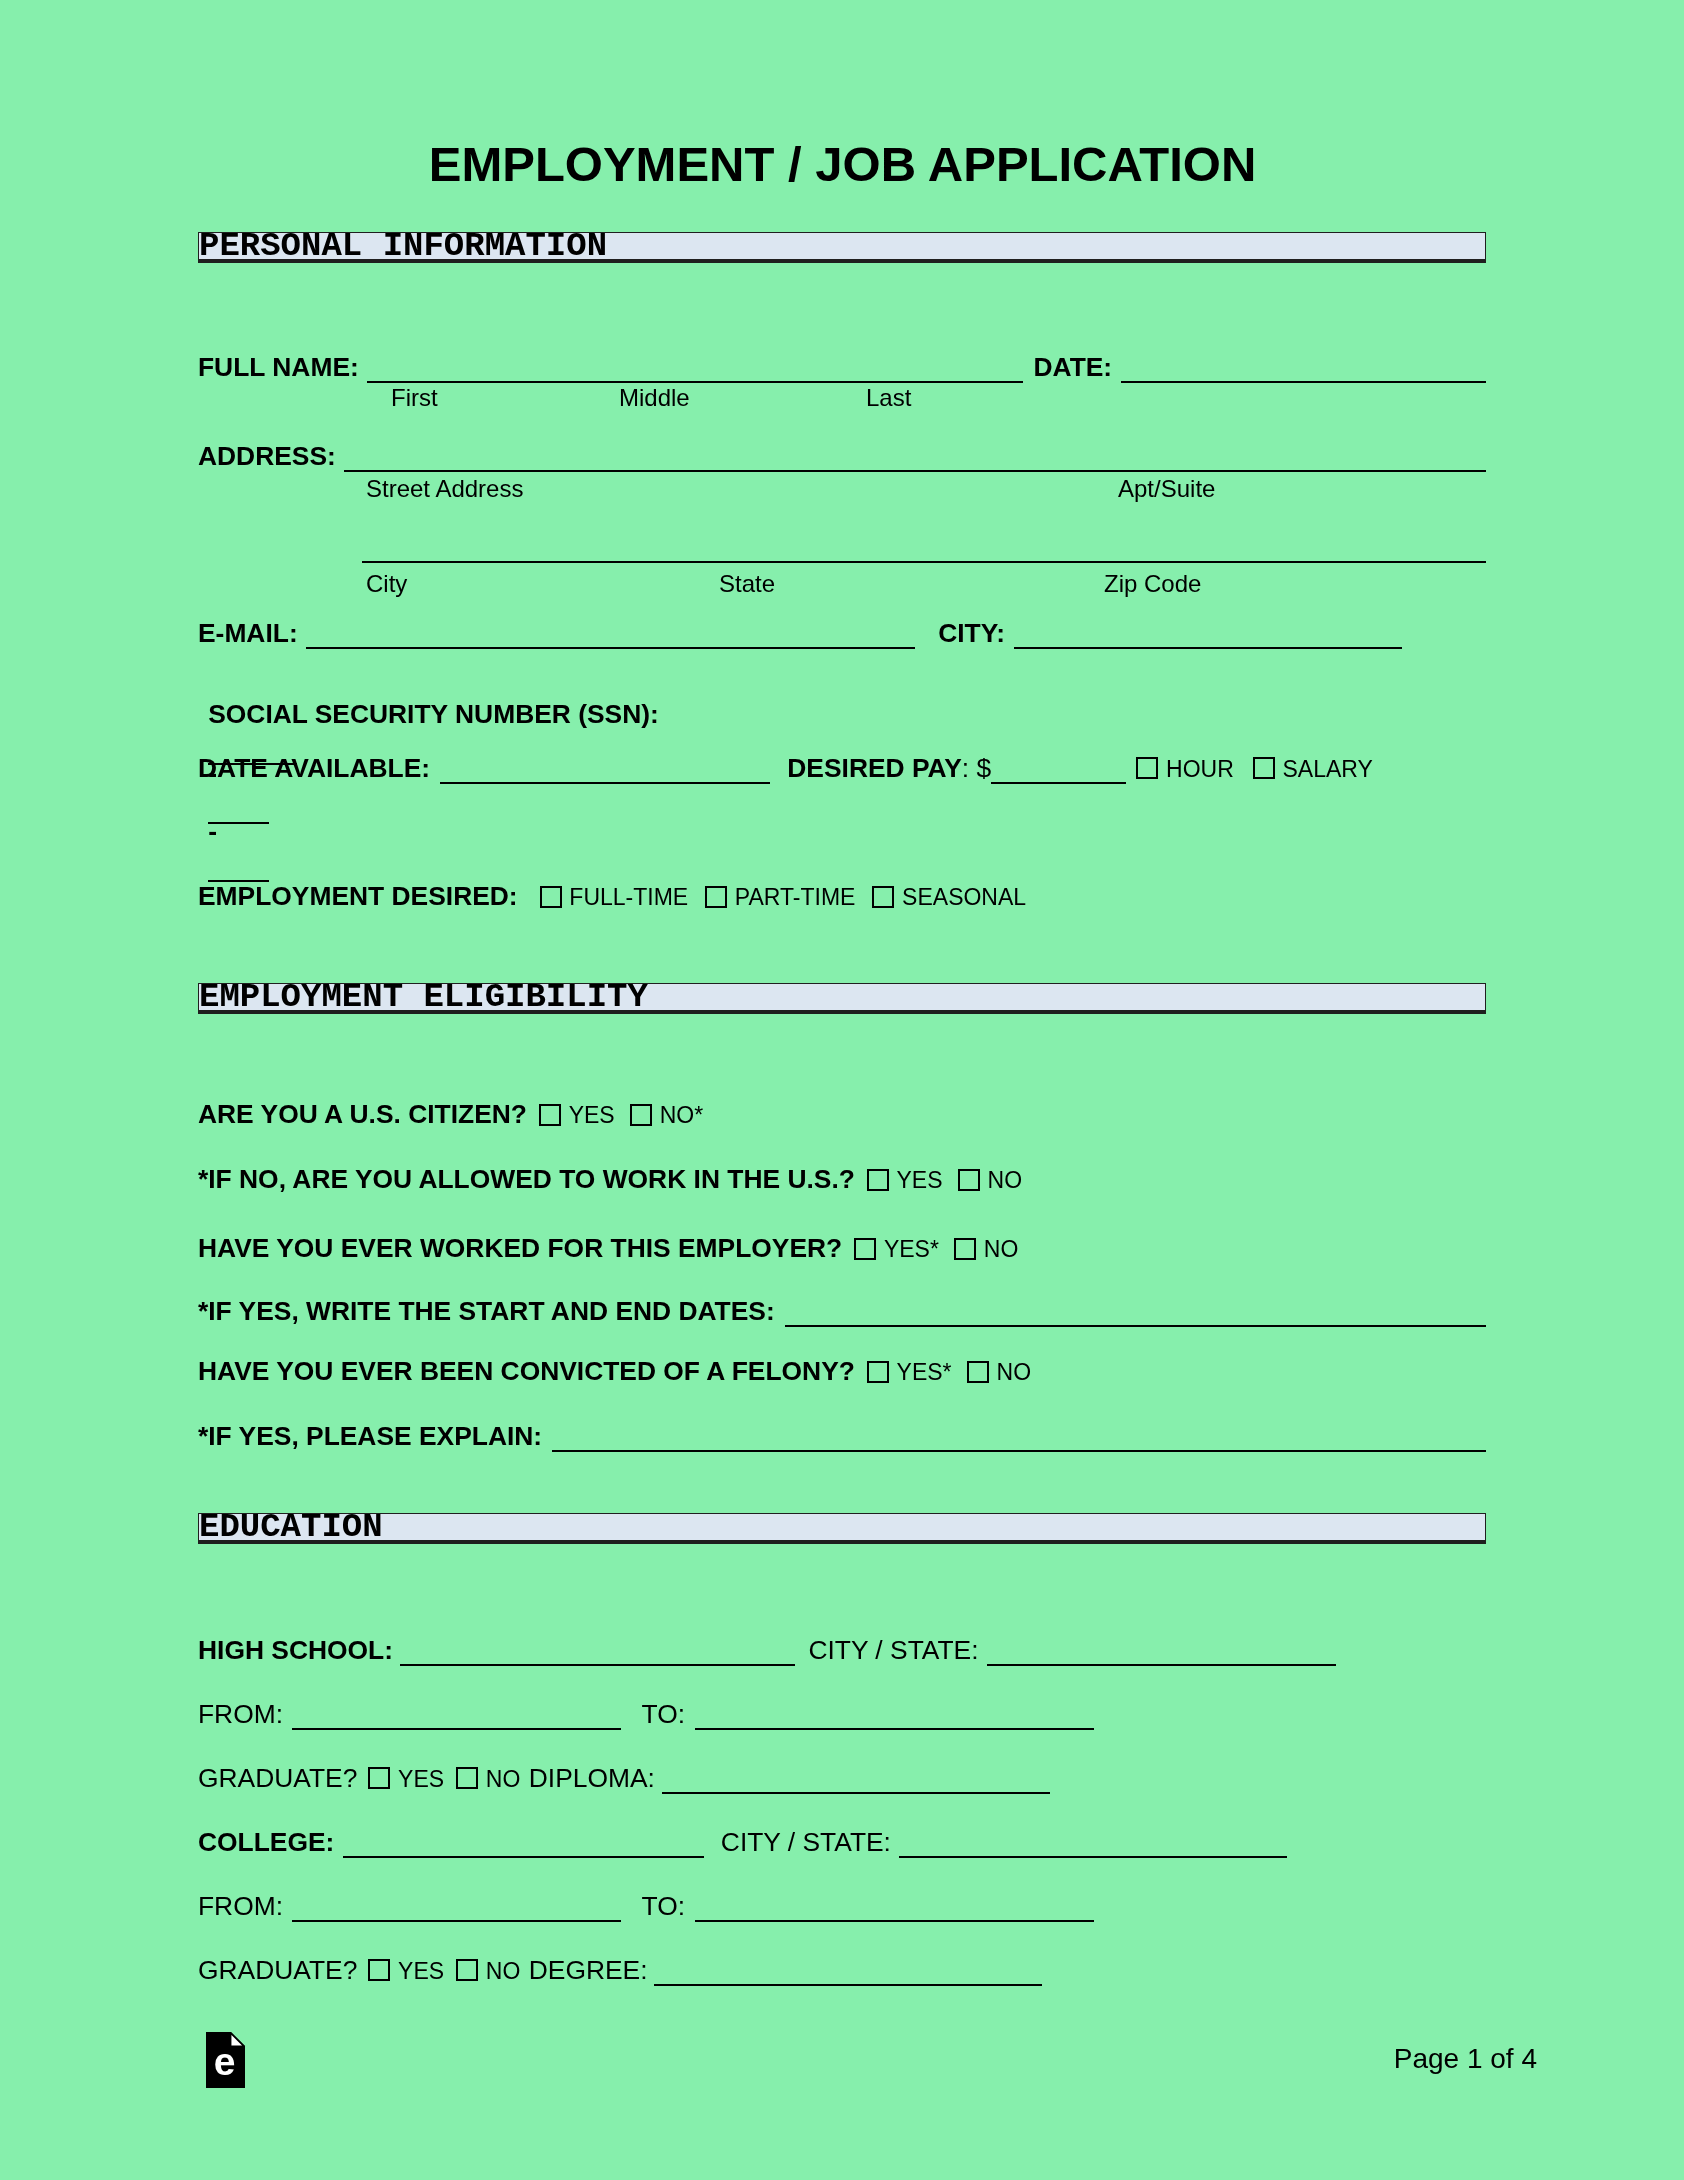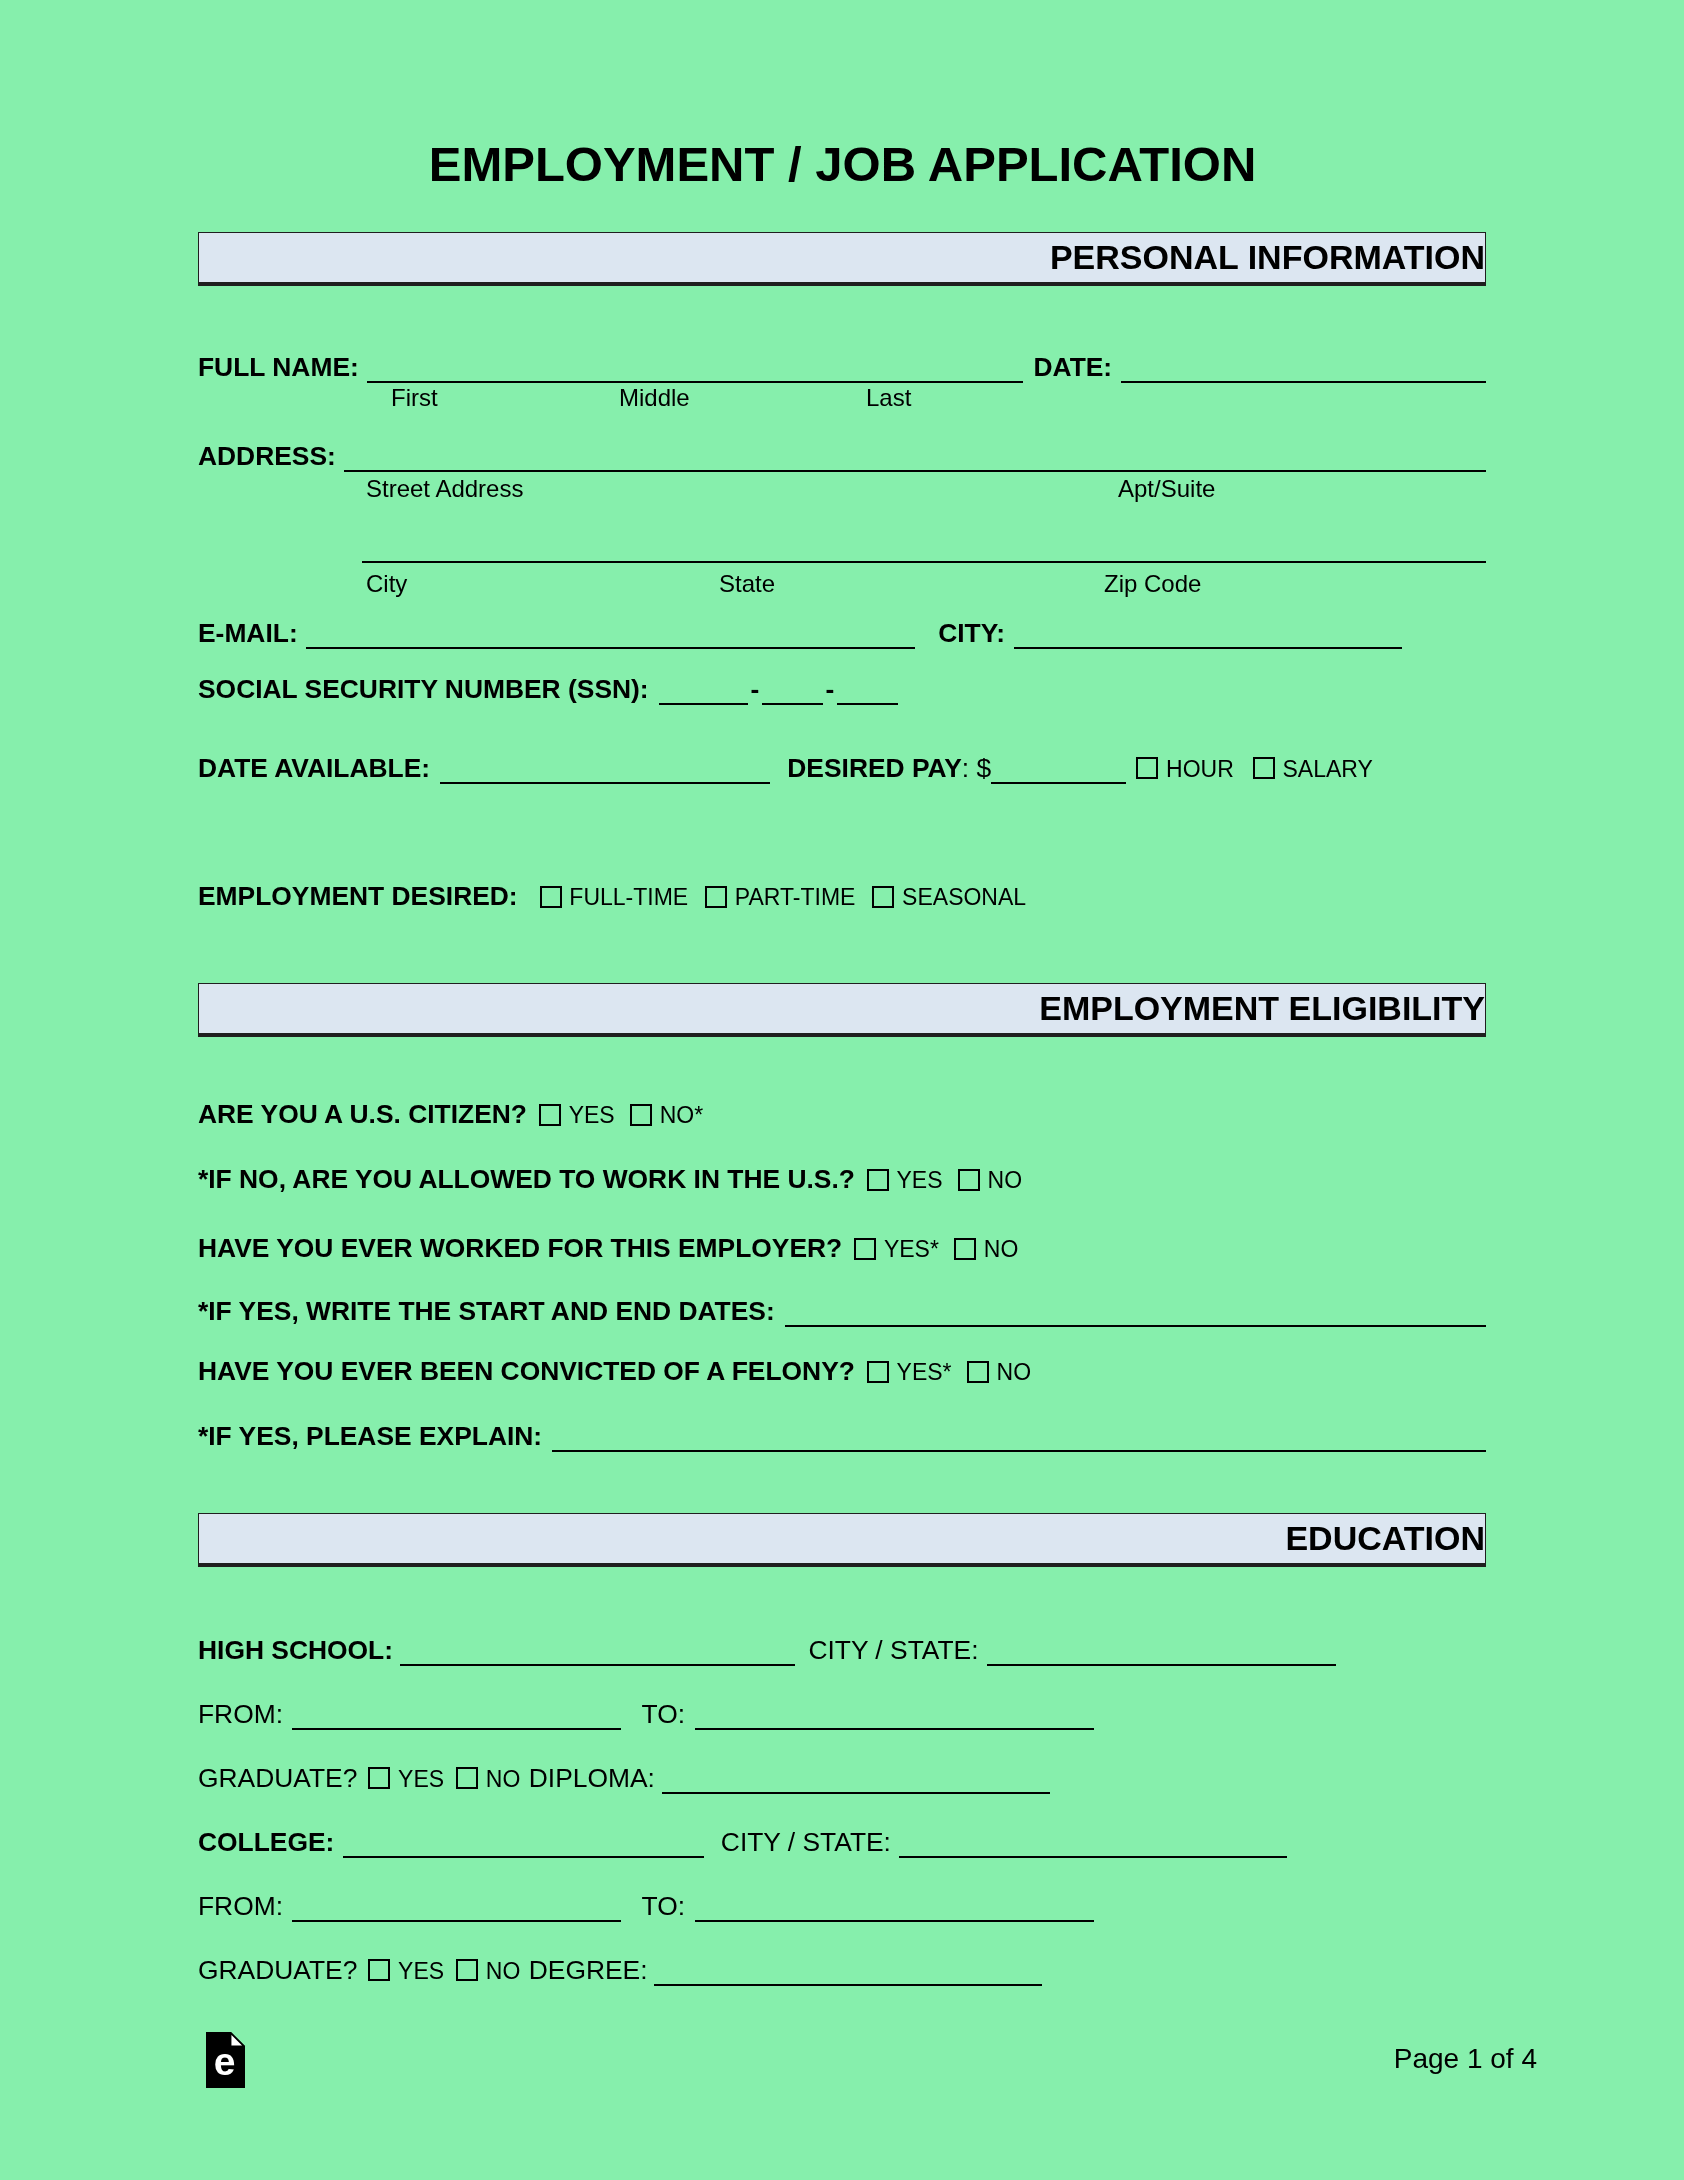--- a/index.html
+++ b/index.html
@@ -2,24 +2,24 @@
 <html style="font-size:13.6px"><head>
 <meta charset="utf-8">
 <style>
   html,body{margin:0;padding:0;background:#ffffff;}
   body{width:1685px;height:2181px;font-family:"Liberation Sans",sans-serif;color:#000;}
   .page{position:relative;width:1685px;height:2181px;overflow:hidden;background:#86efac;}
 
   .title{position:absolute;top:140px;left:0;width:100%;text-align:center;
          font-size:49px;font-weight:bold;line-height:1;}
 
-  .sechdr{position:absolute;left:198px;width:1288px;height:54px;box-sizing:border-box;
+  .sechdr{position:absolute;left:198px;width:1288px;height:31px;box-sizing:border-box;
           background:#dce6f1;border:1.7px solid #1f1f1f;border-bottom-width:4.3px;
-          display:flex;align-items:center;justify-content:flex-end;
-          font-size:34px;font-weight:bold;}
+          display:flex;align-items:center;justify-content:flex-start;
+          font-size:34px;font-weight:bold;font-family:Liberation Mono, monospace;}
 
   .row{position:absolute;left:198px;width:1288px;display:flex;align-items:baseline;
        white-space:nowrap;font-size:26.4px;line-height:31px;}
   .b{font-weight:bold;}
   .blank{height:25.6px;border-bottom:2.6px solid #000;position:relative;top:7.7px;flex:none;}
   .fill{flex:1;}
   .cb{width:18px;height:18px;border:2.6px solid #000;position:relative;top:2.6px;flex:none;}
   .cl{font-size:23px;margin-left:7.7px;}
   .subrow{position:absolute;left:198px;width:1288px;height:34px;font-size:24px;line-height:29px;}
   .sub{position:absolute;top:0;}
@@ -68,21 +68,21 @@
     <span class="sub" style="left:906px;">Zip Code</span>
   </div>
 
   <div class="row" style="top:614px;">
     <span class="b">E-MAIL:</span>
     <span class="blank" style="width:609px;margin-left:8.5px;"></span>
     <span class="b" style="margin-left:23px;">CITY:</span>
     <span class="blank" style="width:388px;margin-left:8.5px;"></span>
   </div>
 
-  <div class="row" style="top:670px;">
+  <div class="row" style="top:699px;flex-direction:column;">
     <span class="b">SOCIAL SECURITY NUMBER (SSN):</span>
     <span class="blank" style="width:89px;margin-left:10.2px;"></span>
     <span class="b" style="margin-left:2.6px;">-</span>
     <span class="blank" style="width:61px;margin-left:2.6px;"></span>
     <span class="b" style="margin-left:2.6px;">-</span>
     <span class="blank" style="width:61px;margin-left:2.6px;"></span>
   </div>
 
   <div class="row" style="top:749px;">
     <span class="b">DATE AVAILABLE:</span>

